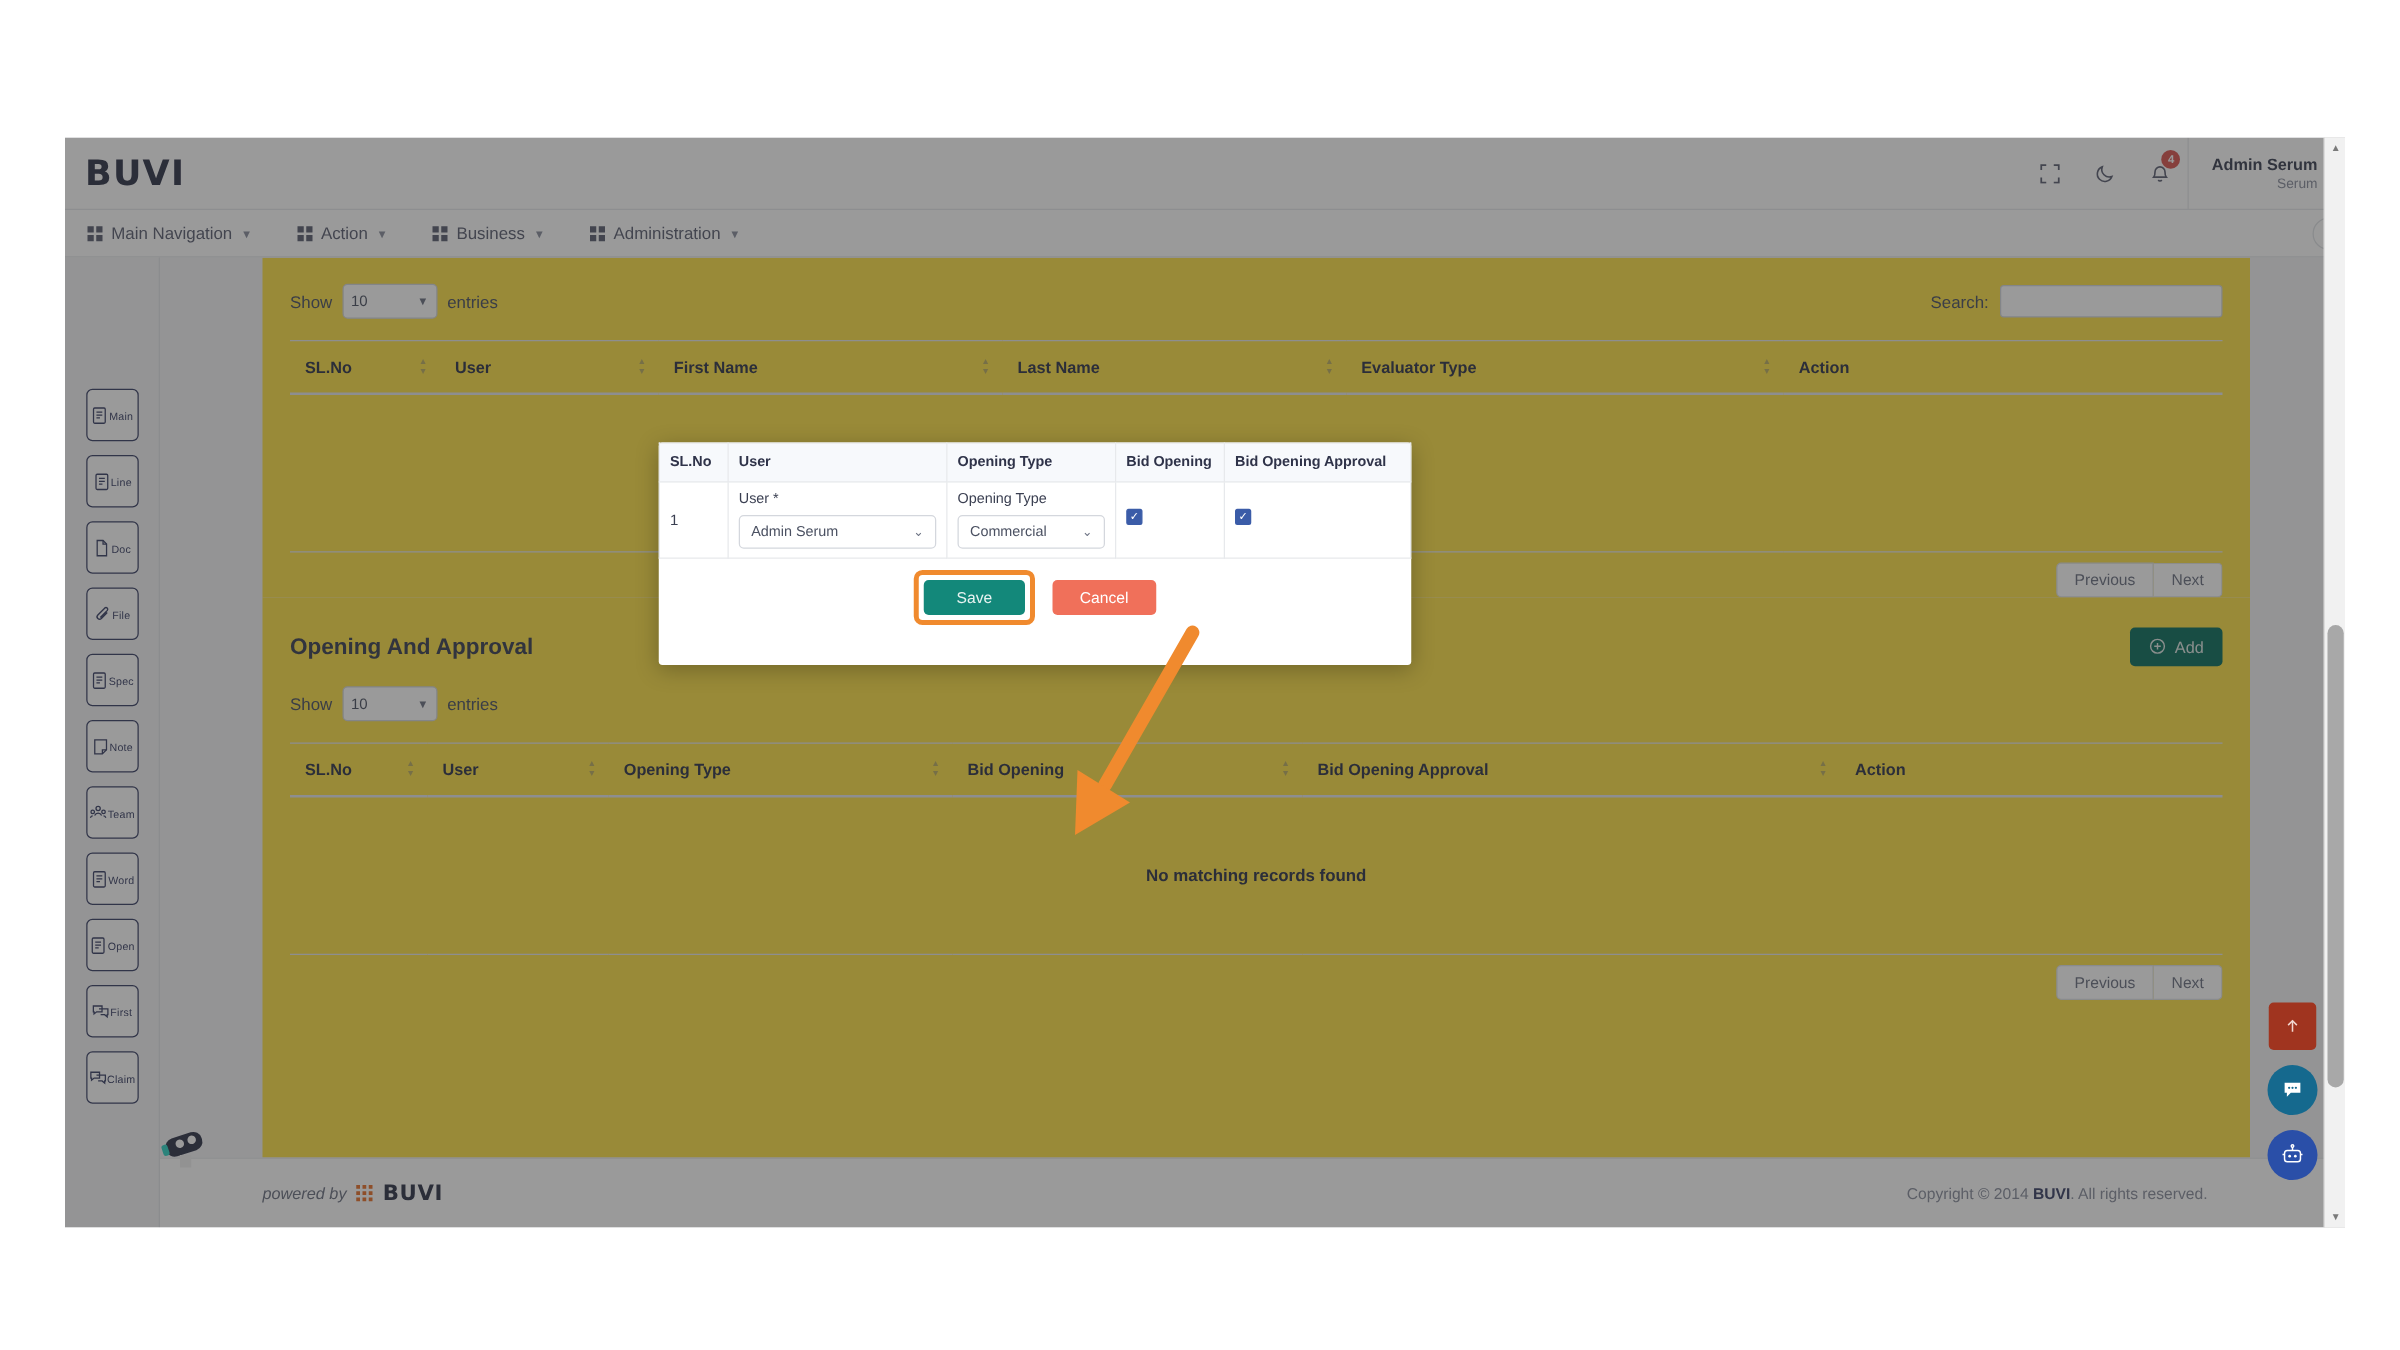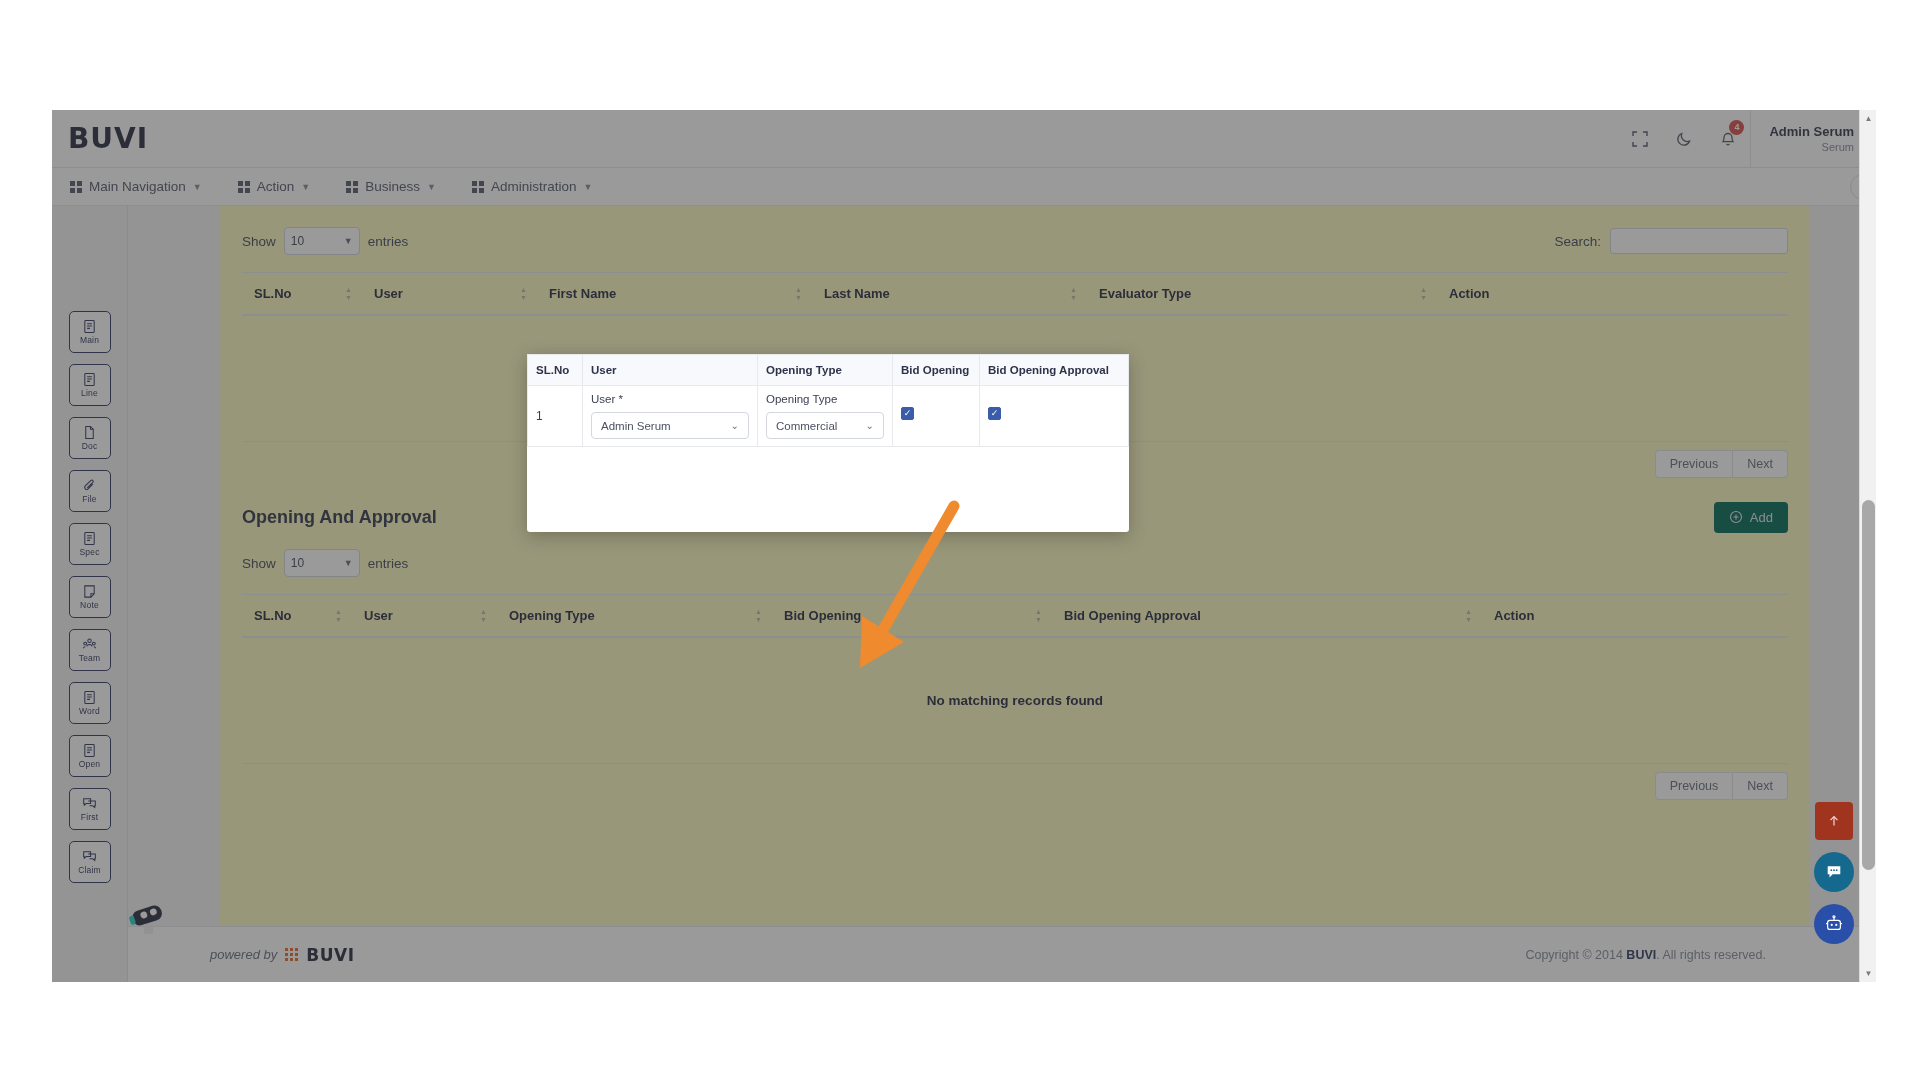--- a/index.html
+++ b/index.html
@@ -100,44 +100,44 @@
     width: 76px; height: 776px;
     background: #f3f4f6;
     border-right: 1px solid #e2e4e8;
     padding-top: 105px;
     z-index: 6;
   }
   .rail-btn {
     width: 42px; height: 42px; margin: 0 auto 11px auto;
     background: #ffffff; border: 1px solid #3a4066;
     border-radius: 5px;
-    display: flex; flex-direction: column;
+    display: flex; flex-direction: row;
     align-items: center; justify-content: center;
     color: #3a4066;
   }
   .rail-btn .rail-label { font-size: 8.5px; margin-top: 1px; letter-spacing: .2px; }
   .rail-svg { display: block; }
 
   
   #rail-mascot {
     position: absolute; left: 72px; bottom: 44px;
     width: 48px; height: 48px;
   }
 
   
   #content {
     position: absolute; left: 76px; top: 96px;
     width: 1748px; height: 776px;
     background: #f3f4f6;
     overflow: hidden;
   }
   .card {
-    position: absolute; left: 92px;
+    position: absolute; left: 82px;
     width: 1590px;
-    background: #fef9c3;
+    background: #fde047;
   }
   #card-top { top: 0; height: 272px; padding: 18px 22px 0 22px; }
   #card-bottom { top: 272px; height: 460px; padding: 18px 22px 0 22px; }
 
   .dt-top {
     display: flex; align-items: center; justify-content: space-between;
     height: 34px; margin-bottom: 14px;
   }
   .show-wrap { display: flex; align-items: center; gap: 8px; font-size: 13.5px; color: #4b5162; }
   .mini-select {
@@ -721,20 +721,26 @@
           <td>
             <div class="cbx">✓</div>
           </td>
           <td>
             <div class="cbx">✓</div>
           </td>
         </tr>
       </tbody>
     </table>
 
+    <div class="modal-actions">
+      <div id="save-highlight" style="position:relative;left:auto;top:auto;">
+        <div class="btn-save">Save</div>
+      </div>
+      <div class="btn-cancel">Cancel</div>
+    </div>
   </div>
 
   <div id="arrow-anno">
     <svg width="200" height="180" viewBox="0 0 200 180">
       <path d="M162 6 L92 128" stroke="#f08a2e" stroke-width="11" stroke-linecap="round" fill="none"></path>
       <path d="M68 168 L70 116 L112 142 Z" fill="#f08a2e"></path>
     </svg>
   </div>
 
   <div id="scrollbar">

